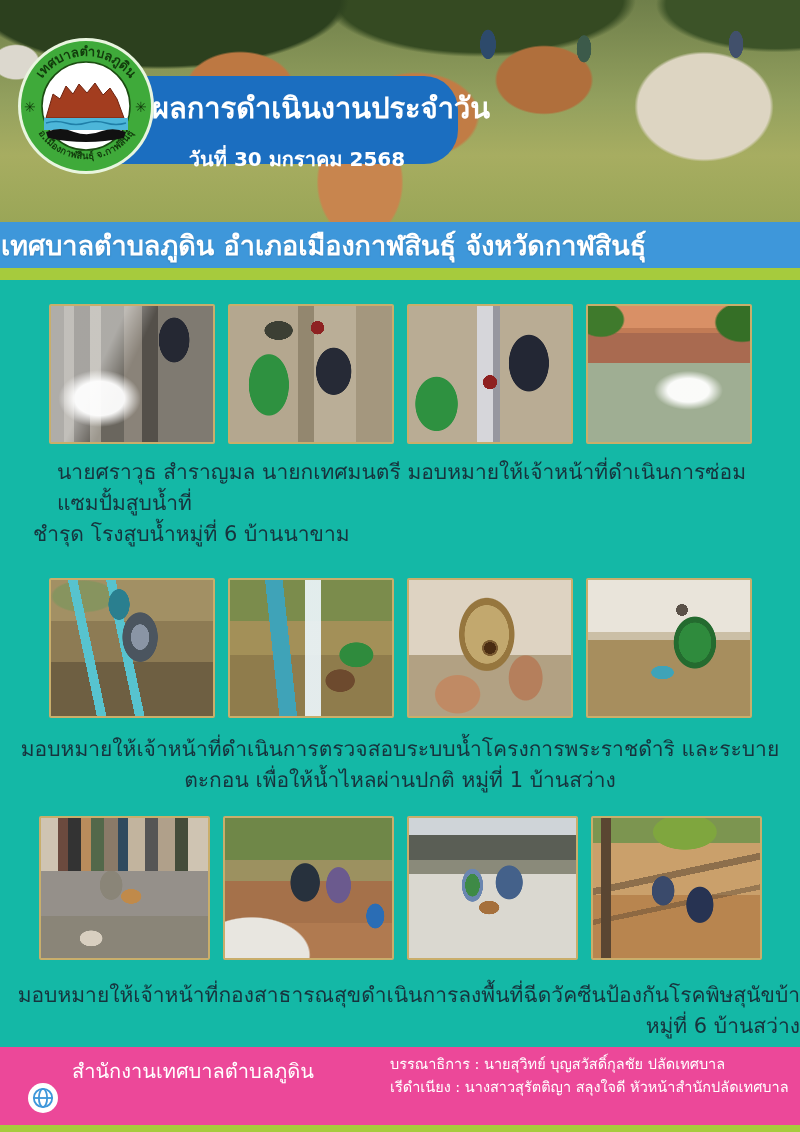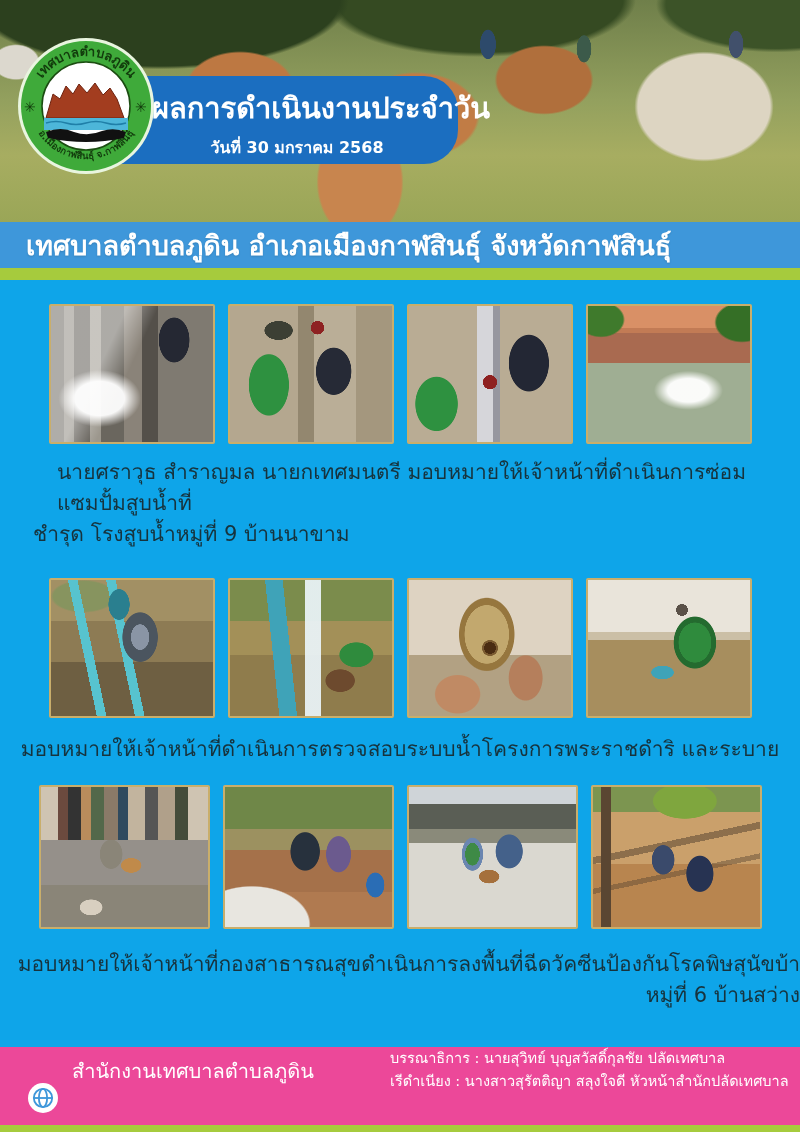--- a/index.html
+++ b/index.html
@@ -21,33 +21,33 @@
       radial-gradient(ellipse 85px 60px at 68% 36%, #b06f3c 0 55%, rgba(176,111,60,0) 58%),
       radial-gradient(ellipse 75px 100px at 45% 82%, #c8854e 0 55%, rgba(200,133,78,0) 58%),
       radial-gradient(ellipse 300px 110px at 20% 0%, #2c401e 0 60%, rgba(44,64,30,0) 63%),
       radial-gradient(ellipse 260px 95px at 60% 0%, #354a22 0 55%, rgba(53,74,34,0) 60%),
       radial-gradient(ellipse 200px 80px at 97% 2%, #3c5328 0 55%, rgba(60,83,40,0) 60%),
       linear-gradient(180deg, #6f7f4a 0%, #93a05e 45%, #a7ad61 70%, #9aa657 100%);
   }
   
   .ribbon { position:absolute; left:34px; top:76px; width:424px; height:88px;
     background:#1b6ec0; border-radius:34px; color:#fff; }
-  .ribbon .title { margin:9px 0 4px 118px; font-size:29px; font-weight:bold; white-space:nowrap; }
-  .ribbon .date { margin:4px 0 0 118px; font-size:16px; font-weight:bold; text-align:center; width:290px; }
+  .ribbon .title { margin:9px 0 12px 118px; font-size:29px; font-weight:bold; white-space:nowrap; }
+  .ribbon .date { margin:4px 0 0 118px; font-size:20px; font-weight:bold; text-align:center; width:290px; }
   
   .logo { position:absolute; left:16px; top:36px; width:140px; height:140px; }
 
   
   .muni-bar { width:800px; height:46px; background:#3e97da; display:flex; align-items:center; }
-  .muni-bar span { color:#fff; font-weight:bold; font-size:27px; padding-left:26px; white-space:nowrap;
+  .muni-bar span { color:#fff; font-weight:bold; font-size:27px; padding-left:1px; white-space:nowrap;
     text-shadow:0 1px 2px rgba(0,0,0,.15); }
   .green-strip { width:800px; height:12px; background:#a6cb3d; }
 
   
-  main { width:800px; height:767px; background:#0ea5e9; overflow:hidden; }
+  main { width:800px; height:767px; background:#14b8a6; overflow:hidden; }
   .row { display:flex; justify-content:center; gap:13px; }
   .row.r1 { margin-top:24px; }
   .row.r2 { margin-top:28px; }
   .row.r3 { margin-top:20px; }
   .photo { position:relative; width:166px; height:140px; border:2px solid #c9ae6b;
     border-radius:2px; background-repeat:no-repeat; overflow:hidden; }
   .row.r3 .photo { width:171px; height:144px; }
 
   .caption { color:#17333d; font-size:21px; line-height:31px; }
   .caption .ln { display:block; }
@@ -131,21 +131,21 @@
       linear-gradient(90deg, rgba(0,0,0,0) 0 5%, #5a4632 5% 11%, rgba(0,0,0,0) 11%),
       linear-gradient(180deg, #7c9550 0 18%, #caa06b 18% 55%, #b8854f 55% 100%); }
 
   
   footer { width:800px; height:78px; background:#ec4899; color:#fff; display:flex; }
   .f-left { width:390px; padding:8px 0 0 30px; position:relative; }
   .f-left .office { font-size:20px; margin-left:42px; }
   .f-left .url { font-size:20px; margin-left:42px; margin-top:6px; }
   .globe { position:absolute; left:28px; top:36px; width:30px; height:30px; border-radius:50%;
     background:#fff; display:flex; align-items:center; justify-content:center; }
-  .f-right { flex:1; }
+  .f-right { flex:1; padding-top:6px; }
   .f-right div { font-size:14.5px; line-height:23px; white-space:nowrap; }
   .bottom-strip { width:800px; height:7px; background:#a6cb3d; }
 
   
   .logo text { font-family:"DejaVu Sans", sans-serif; font-weight:bold; }
 </style>
 </head>
 <body>
 
 <div class="page">
@@ -191,31 +191,32 @@
   <main>
 
     <div class="row r1">
       <div class="photo p-r1a"></div>
       <div class="photo p-r1b"></div>
       <div class="photo p-r1c"></div>
       <div class="photo p-r1d"></div>
     </div>
     <div class="caption c1">
       <span class="ln indent">นายศราวุธ สำราญมล นายกเทศมนตรี มอบหมายให้เจ้าหน้าที่ดำเนินการซ่อมแซมปั้มสูบน้ำที่</span>
-      <span class="ln">ชำรุด โรงสูบน้ำหมู่ที่ 9 บ้านนาขาม</span>
+      <span class="ln">ชำรุด โรงสูบน้ำหมู่ที่ 6 บ้านนาขาม</span>
     </div>
 
     <div class="row r2">
       <div class="photo p-r2a"></div>
       <div class="photo p-r2b"></div>
       <div class="photo p-r2c"></div>
       <div class="photo p-r2d"></div>
     </div>
     <div class="caption c2">
       <span class="ln">มอบหมายให้เจ้าหน้าที่ดำเนินการตรวจสอบระบบน้ำโครงการพระราชดำริ และระบาย</span>
+      <span class="ln">ตะกอน เพื่อให้น้ำไหลผ่านปกติ หมู่ที่ 1 บ้านสว่าง</span>
     </div>
 
     <div class="row r3">
       <div class="photo p-r3a"></div>
       <div class="photo p-r3b"></div>
       <div class="photo p-r3c"></div>
       <div class="photo p-r3d"></div>
     </div>
     <div class="caption c3">
       <span class="ln">มอบหมายให้เจ้าหน้าที่กองสาธารณสุขดำเนินการลงพื้นที่ฉีดวัคซีนป้องกันโรคพิษสุนัขบ้า</span>

